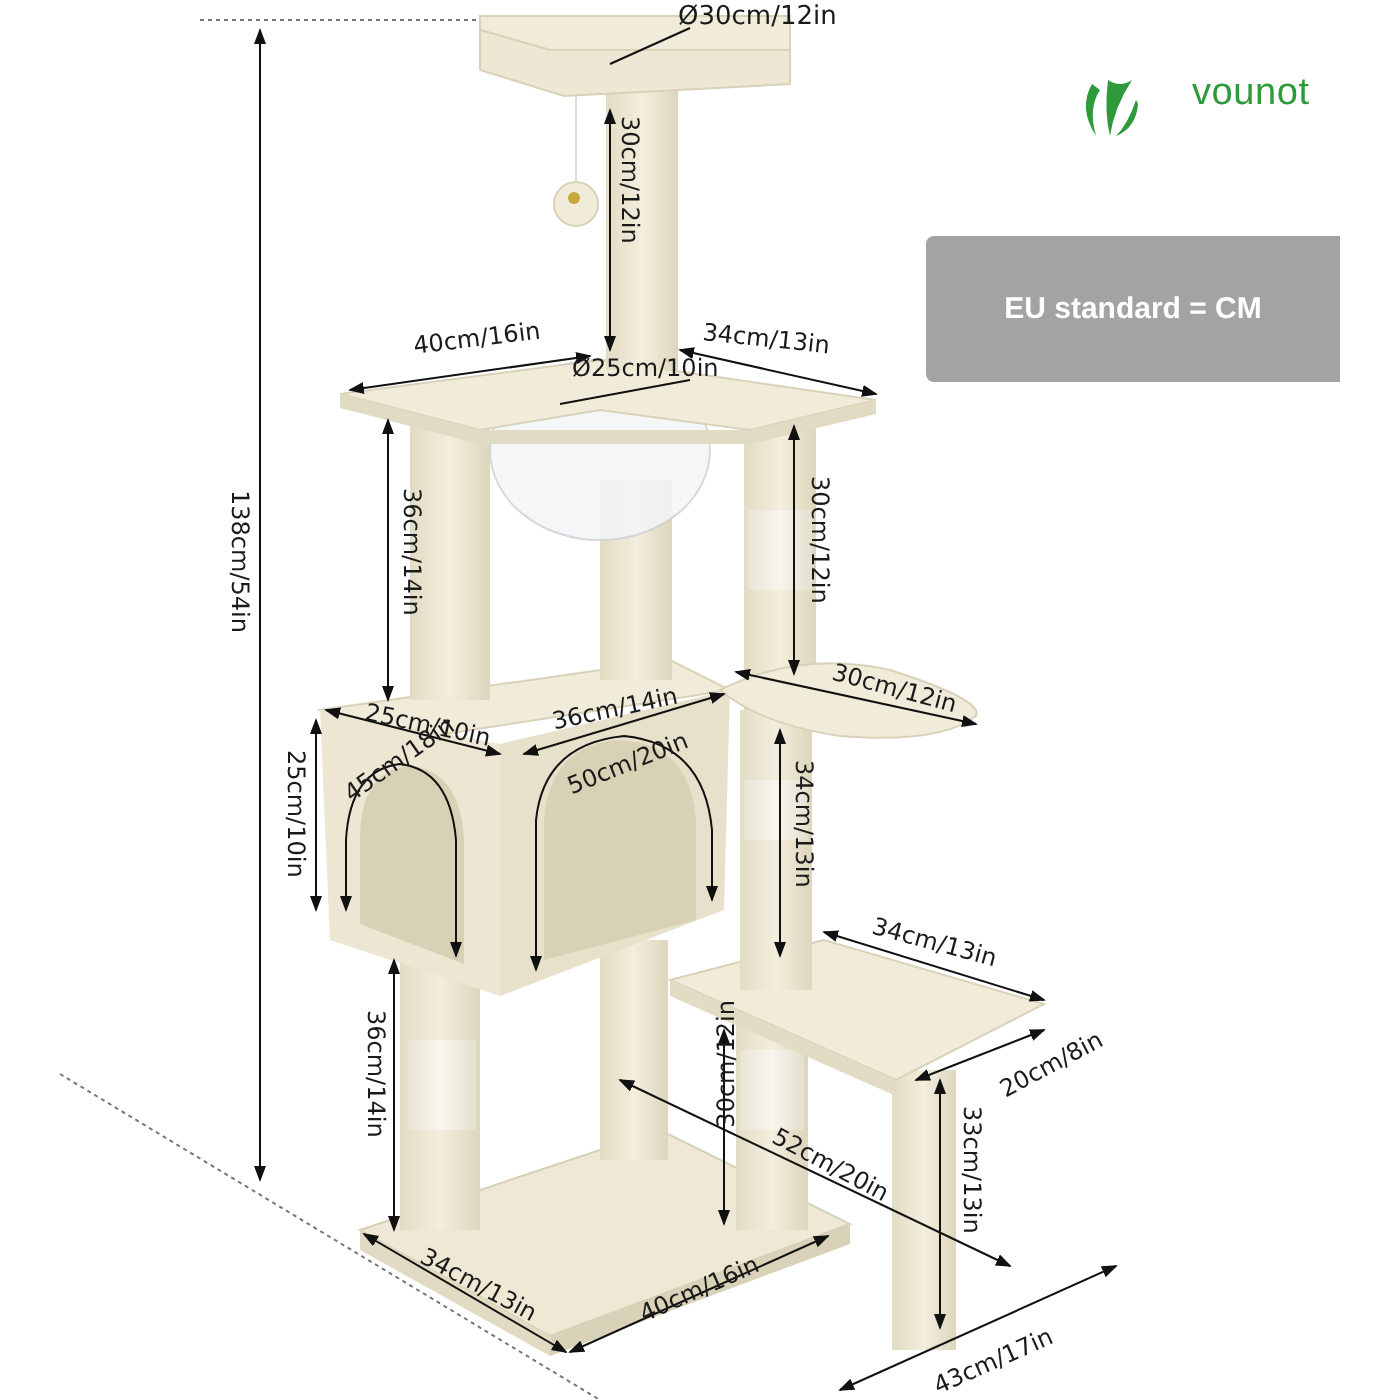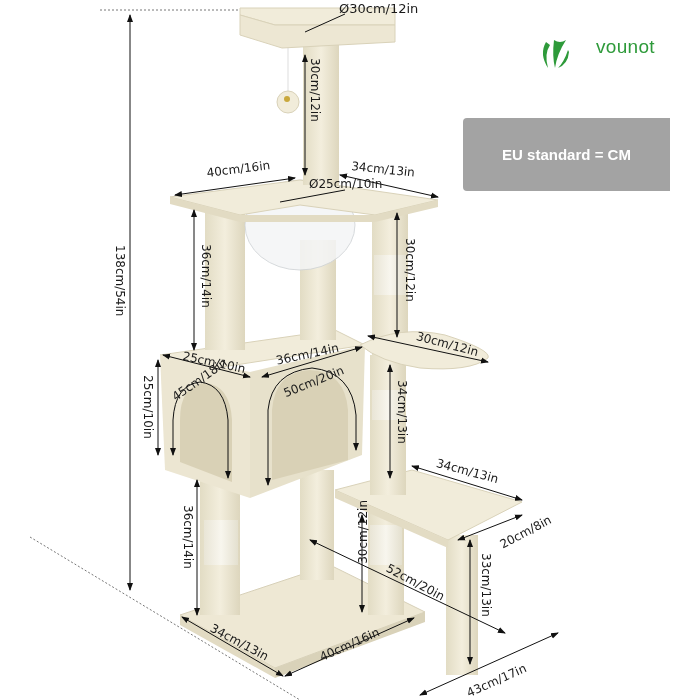--- a/index.html
+++ b/index.html
@@ -124,21 +124,21 @@
     <line x1="182" y1="617" x2="283" y2="676" stroke="#111" marker-start="url(#at)" marker-end="url(#ah)"></line>
     <line x1="285" y1="676" x2="414" y2="618" stroke="#111" marker-start="url(#at)" marker-end="url(#ah)"></line>
     <line x1="420" y1="695" x2="558" y2="633" stroke="#111" marker-start="url(#at)" marker-end="url(#ah)"></line>
   </svg>
 
   <span class="lbl" style="left:339px;top:2px;font-size:13px">Ø30cm/12in</span>
   <span class="lbl" style="left:321px;top:58px;transform:rotate(90deg)">30cm/12in</span>
   <span class="lbl" style="left:126px;top:245px;transform:rotate(90deg)">138cm/54in</span>
   <span class="lbl" style="left:206px;top:167px;transform:rotate(-7deg)">40cm/16in</span>
   <span class="lbl" style="left:352px;top:160px;transform:rotate(6deg)">34cm/13in</span>
-  <span class="lbl" style="left:309px;top:178px">Ø25cm/10in</span>
+  <span class="lbl" style="left:286px;top:178px">Ø25cm/10in</span>
   <span class="lbl" style="left:212px;top:244px;transform:rotate(90deg)">36cm/14in</span>
   <span class="lbl" style="left:416px;top:238px;transform:rotate(90deg)">30cm/12in</span>
   <span class="lbl" style="left:418px;top:330px;transform:rotate(15deg)">30cm/12in</span>
   <span class="lbl" style="left:184px;top:350px;transform:rotate(12deg)">25cm/10in</span>
   <span class="lbl" style="left:275px;top:355px;transform:rotate(-12deg)">36cm/14in</span>
   <span class="lbl" style="left:154px;top:375px;transform:rotate(90deg)">25cm/10in</span>
   <span class="lbl" style="left:170px;top:393px;transform:rotate(-35deg)">45cm/18in</span>
   <span class="lbl" style="left:282px;top:388px;transform:rotate(-22deg)">50cm/20in</span>
   <span class="lbl" style="left:408px;top:380px;transform:rotate(90deg)">34cm/13in</span>
   <span class="lbl" style="left:438px;top:457px;transform:rotate(15deg)">34cm/13in</span>

